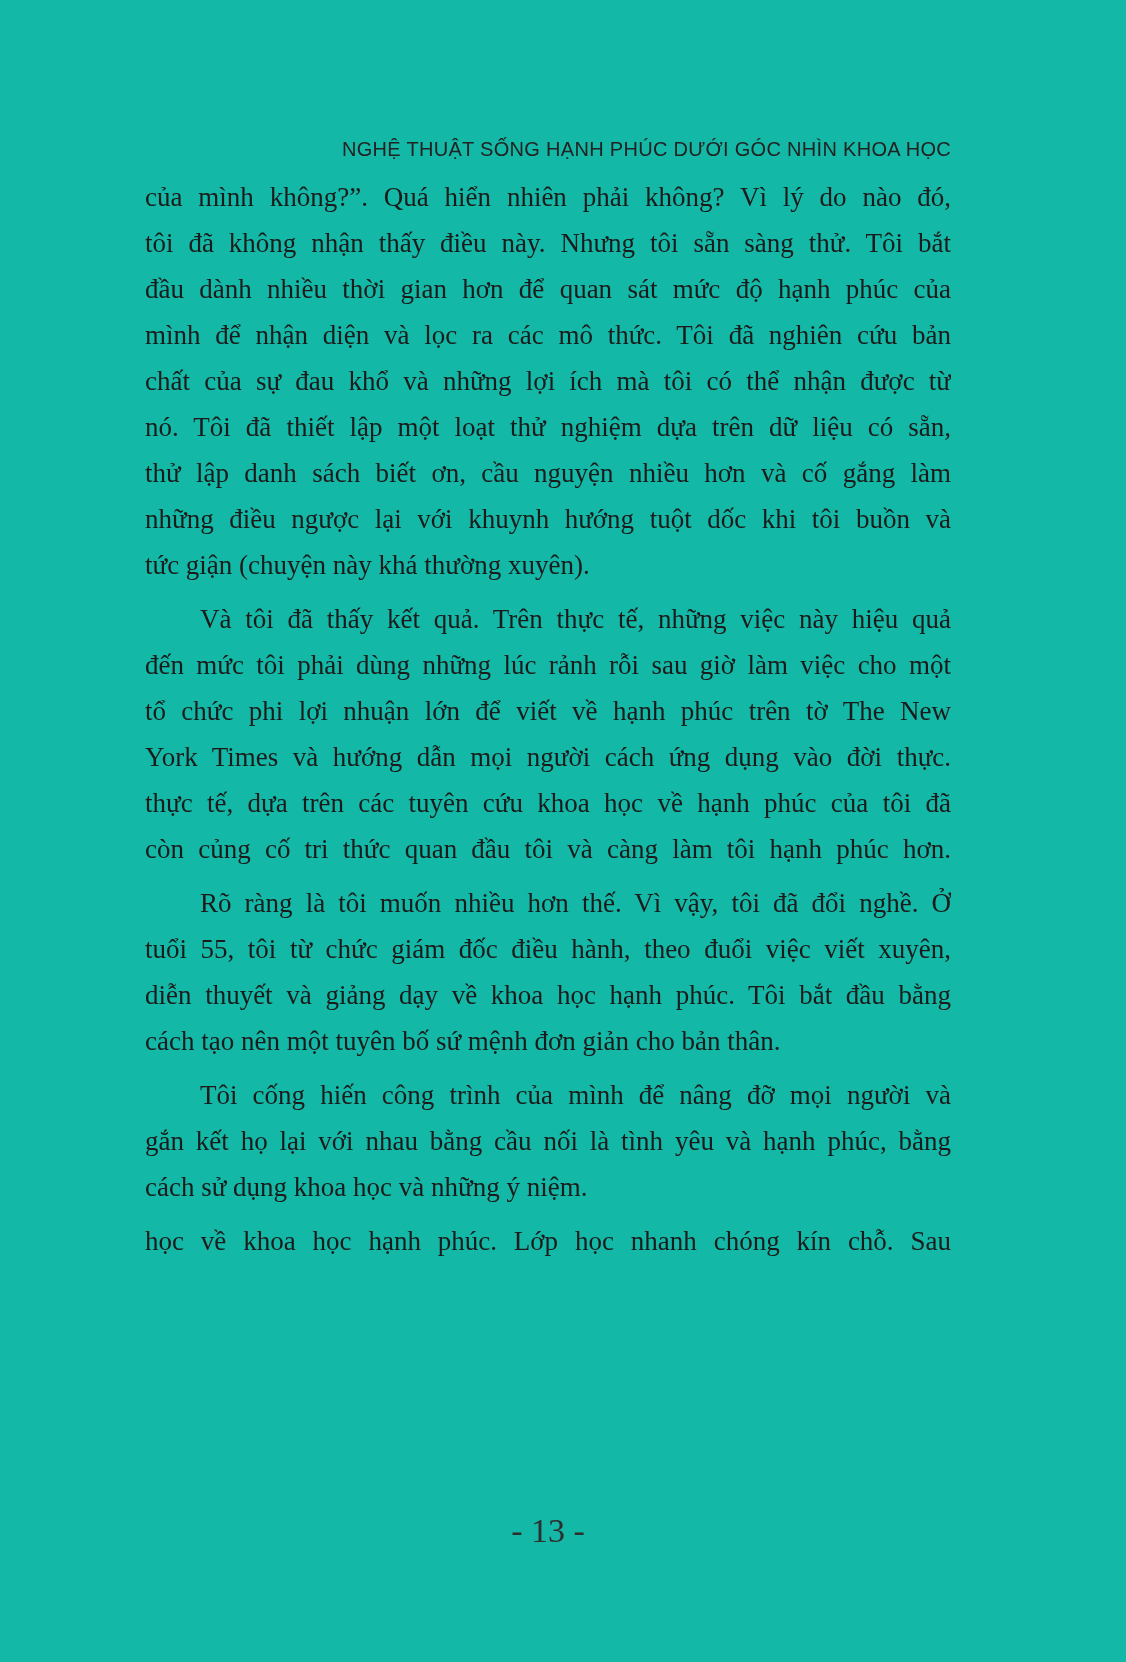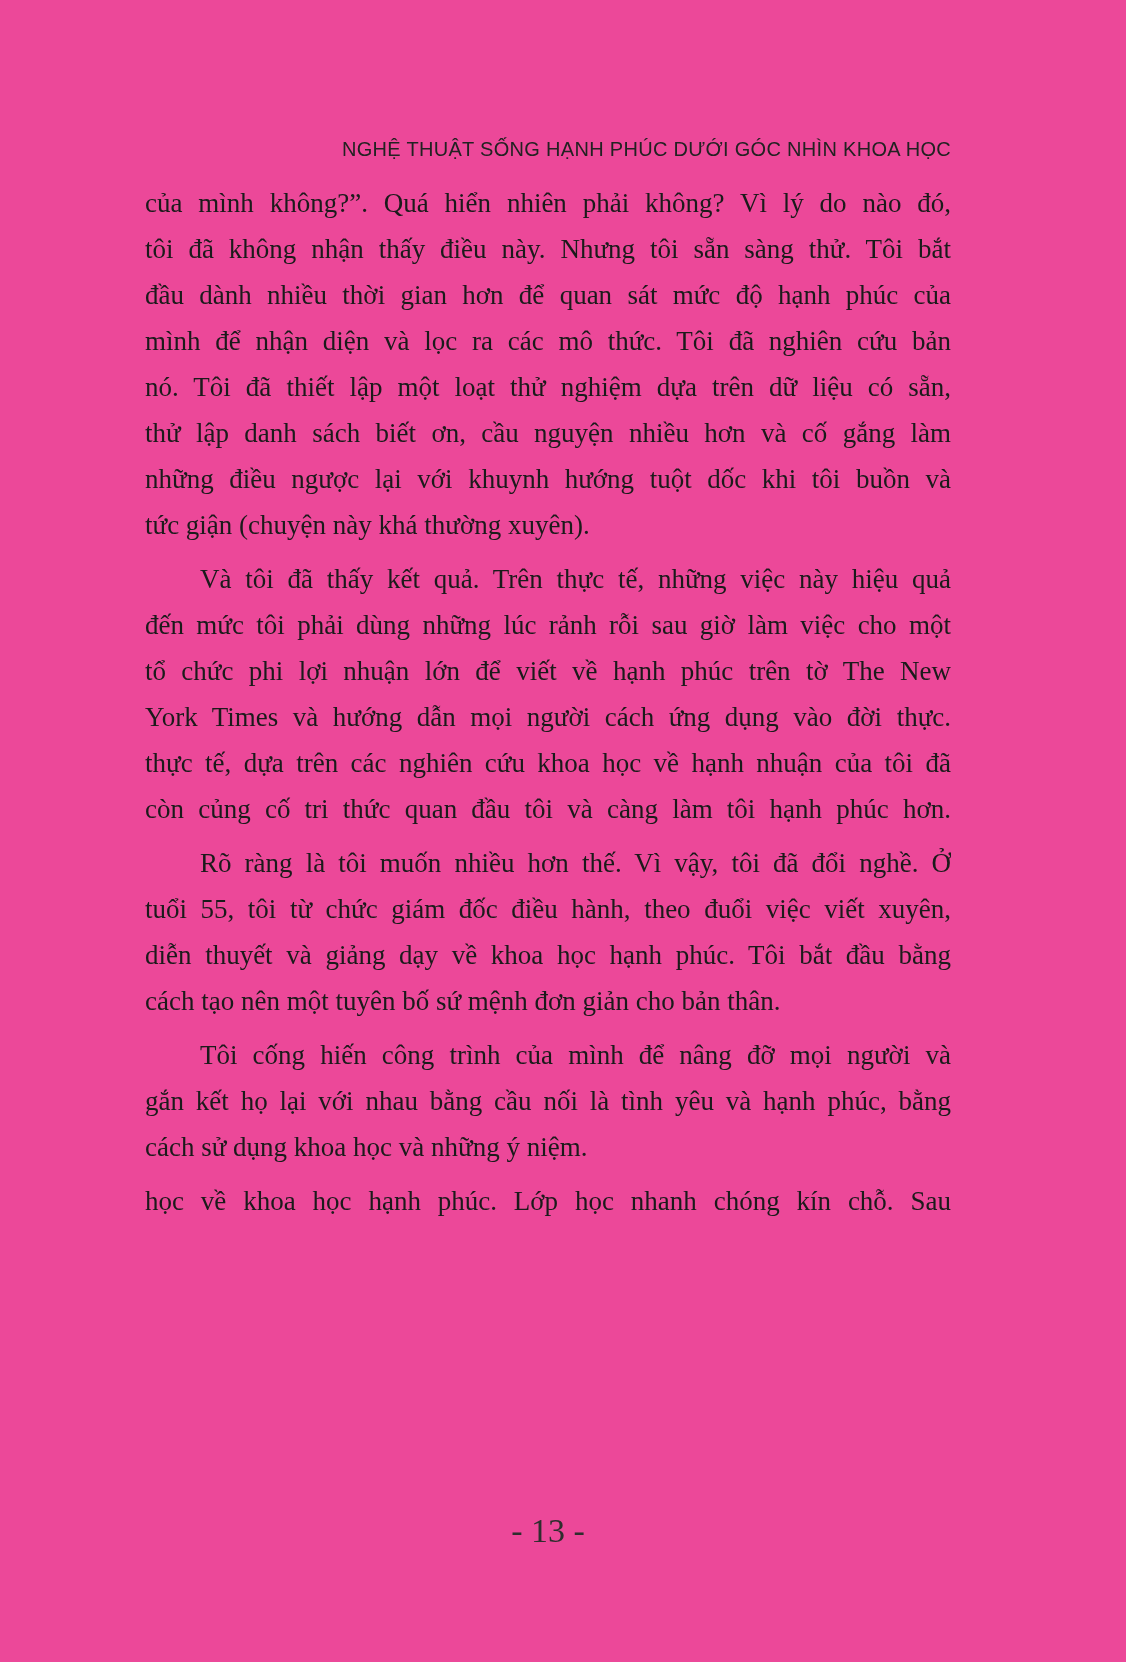--- a/index.html
+++ b/index.html
@@ -1,38 +1,38 @@
 <!DOCTYPE html>
 <html><head>
 <meta charset="utf-8">
 <style>
   html, body { margin: 0; padding: 0; background: #e8e8e8; }
   .page {
     position: relative;
     width: 1126px;
     height: 1662px;
-    background: #ec4899;
+    background: #14b8a6;
     overflow: hidden;
     font-family: "Liberation Serif", "DejaVu Serif", serif;
     color: #1b1b1b;
   }
   .running-head {
     position: absolute;
     top: 138px;
     left: 145px;
     width: 806px;
     text-align: right;
     font-family: "Liberation Sans", "DejaVu Sans", sans-serif;
     font-size: 20px;
     letter-spacing: 0.3px;
     color: #222222;
   }
   .body-text {
     position: absolute;
-    top: 180px;
+    top: 174px;
     left: 145px;
     width: 806px;
     font-size: 27px;
   }
   .paragraph + .paragraph { margin-top: 8px; }
   .line {
     line-height: 46px;
     height: 46px;
     text-align: justify;
     text-align-last: justify;
@@ -59,31 +59,32 @@
   <div class="running-head">
     <span>NGHỆ THUẬT SỐNG HẠNH PHÚC DƯỚI GÓC NHÌN KHOA HỌC</span>
   </div>
 
   <div class="body-text" id="body-text">
       <div class="paragraph">
         <div class="line"><span>của mình không?”. Quá hiển nhiên phải không? Vì lý do nào đó,</span></div>
         <div class="line"><span>tôi đã không nhận thấy điều này. Nhưng tôi sẵn sàng thử. Tôi bắt</span></div>
         <div class="line"><span>đầu dành nhiều thời gian hơn để quan sát mức độ hạnh phúc của</span></div>
         <div class="line"><span>mình để nhận diện và lọc ra các mô thức. Tôi đã nghiên cứu bản</span></div>
+        <div class="line"><span>chất của sự đau khổ và những lợi ích mà tôi có thể nhận được từ</span></div>
         <div class="line"><span>nó. Tôi đã thiết lập một loạt thử nghiệm dựa trên dữ liệu có sẵn,</span></div>
         <div class="line"><span>thử lập danh sách biết ơn, cầu nguyện nhiều hơn và cố gắng làm</span></div>
         <div class="line"><span>những điều ngược lại với khuynh hướng tuột dốc khi tôi buồn và</span></div>
         <div class="line last"><span>tức giận (chuyện này khá thường xuyên).</span></div>
       </div>
       <div class="paragraph">
         <div class="line indent"><span>Và tôi đã thấy kết quả. Trên thực tế, những việc này hiệu quả</span></div>
         <div class="line"><span>đến mức tôi phải dùng những lúc rảnh rỗi sau giờ làm việc cho một</span></div>
         <div class="line"><span>tổ chức phi lợi nhuận lớn để viết về hạnh phúc trên tờ </span><span class="italic">The New</span></div>
         <div class="line"><span class="italic">York Times</span><span> và hướng dẫn mọi người cách ứng dụng vào đời thực.</span></div>
-        <div class="line"><span>thực tế, dựa trên các nghiên cứu khoa học về hạnh nhuận của tôi đã</span></div>
+        <div class="line"><span>thực tế, dựa trên các tuyên cứu khoa học về hạnh phúc của tôi đã</span></div>
         <div class="line"><span>còn củng cố tri thức quan đầu tôi và càng làm tôi hạnh phúc hơn.</span></div>
       </div>
       <div class="paragraph">
         <div class="line indent"><span>Rõ ràng là tôi muốn nhiều hơn thế. Vì vậy, tôi đã đổi nghề. Ở</span></div>
         <div class="line"><span>tuổi 55, tôi từ chức giám đốc điều hành, theo đuổi việc viết xuyên,</span></div>
         <div class="line"><span>diễn thuyết và giảng dạy về khoa học hạnh phúc. Tôi bắt đầu bằng</span></div>
         <div class="line last"><span>cách tạo nên một tuyên bố sứ mệnh đơn giản cho bản thân.</span></div>
       </div>
       <div class="paragraph">
         <div class="line indent"><span>Tôi cống hiến công trình của mình để nâng đỡ mọi người và</span></div>

